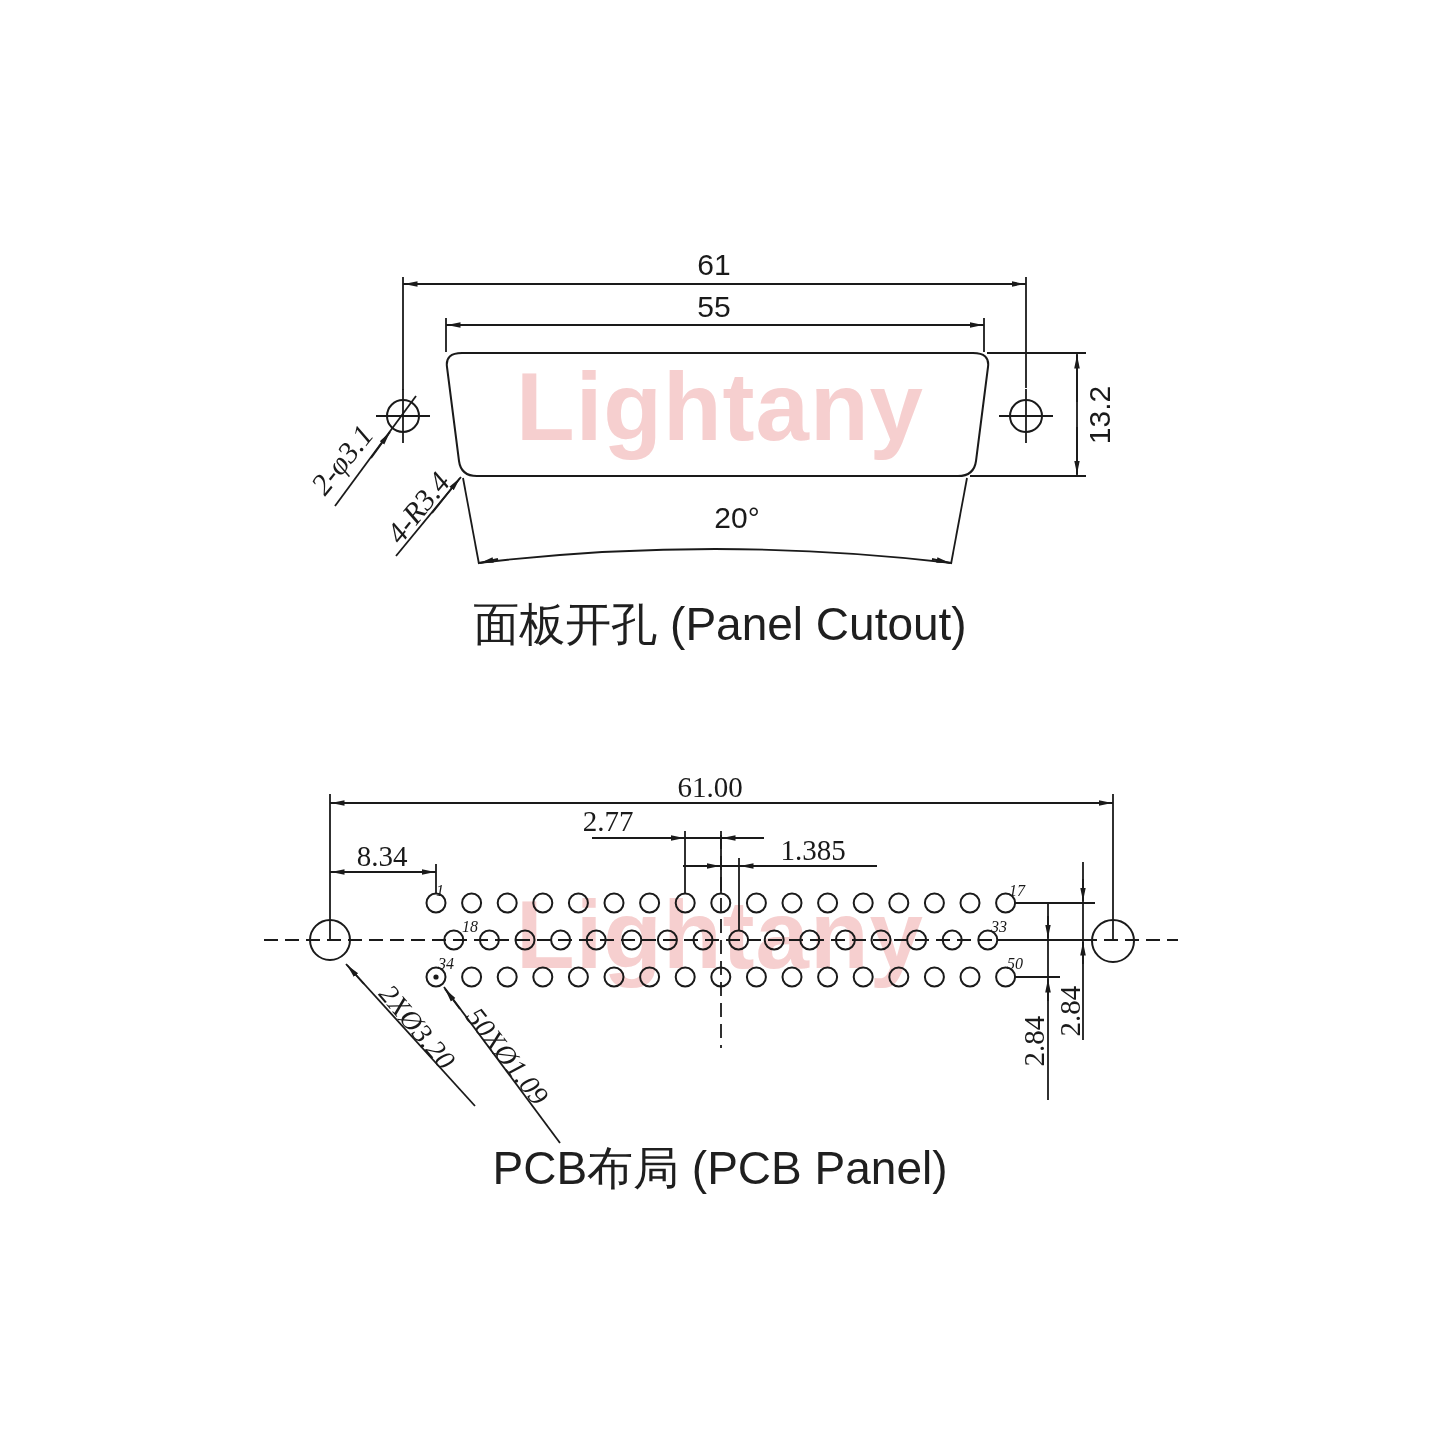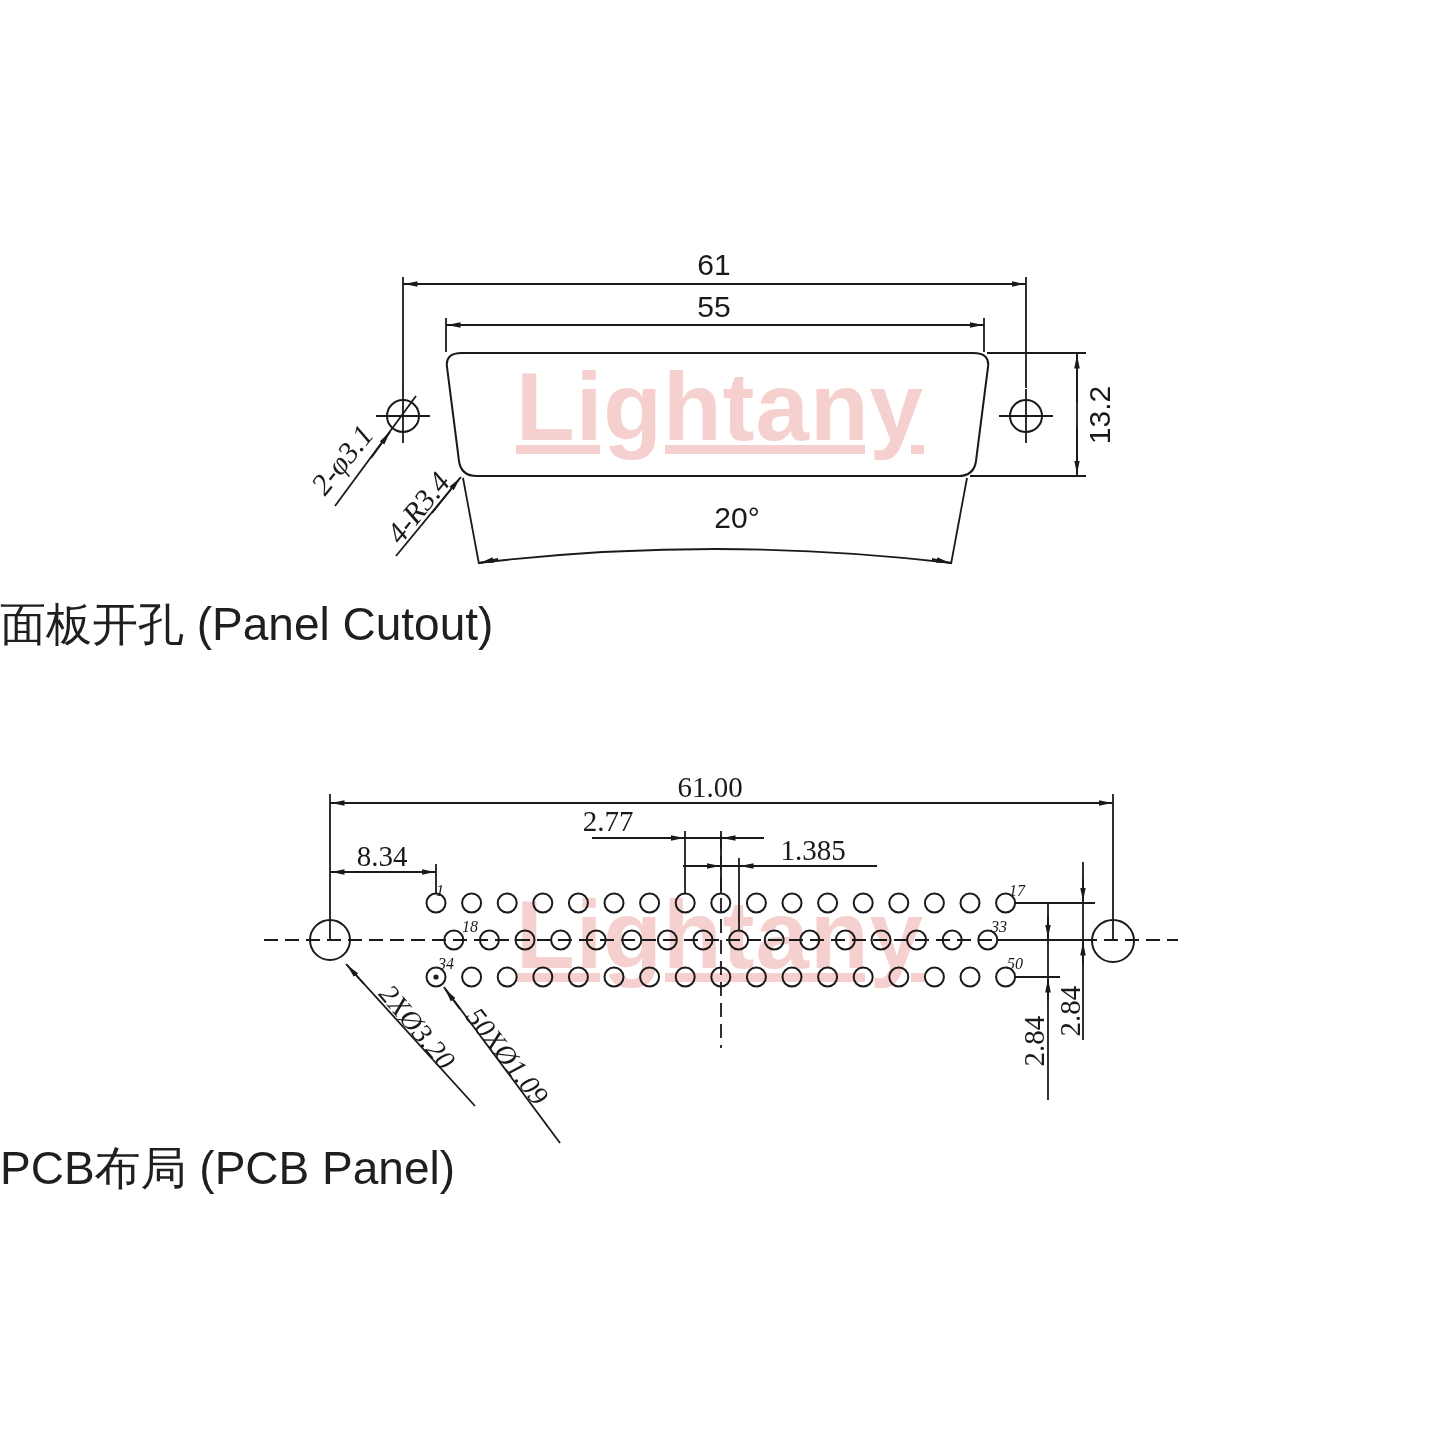--- a/index.html
+++ b/index.html
@@ -1,24 +1,24 @@
 <!DOCTYPE html>
 <html><head>
 <meta charset="utf-8">
 <style>
   html,body{margin:0;padding:0;}
   body{width:1440px;height:1440px;position:relative;background:#ffffff;overflow:hidden;
        font-family:"Liberation Sans",sans-serif;}
   .watermark{position:absolute;z-index:1;font-family:"Liberation Sans",sans-serif;
              font-weight:bold;font-size:96px;letter-spacing:1px;color:#f6cfcf;
-             width:100%;text-align:center;user-select:none;text-decoration:underline;}
+             width:100%;text-align:center;user-select:none;}
   #wm-top{top:352px;}
   #wm-bottom{top:880px;}
   svg.drawing{position:absolute;left:0;top:0;z-index:2;}
-  .title{position:absolute;z-index:3;width:100%;
+  .title{position:absolute;z-index:3;width:100%;text-align:center;
          font-size:46px;color:#1f1f1f;font-family:"Liberation Sans",sans-serif;}
   #title-panel{top:594px;}
   #title-pcb{top:1138px;}
   
   .ln{stroke:#1a1a1a;stroke-width:2;fill:none;}
   .thin{stroke:#1a1a1a;stroke-width:1.8;fill:none;}
   .dash{stroke:#1a1a1a;stroke-width:1.8;fill:none;stroke-dasharray:14 7;}
   .pin{stroke:#1a1a1a;stroke-width:2;fill:none;}
   .dimtxt{font-family:"Liberation Sans",sans-serif;font-size:30px;fill:#1a1a1a;}
   .dimtxt2{font-family:"Liberation Serif",serif;font-size:29px;fill:#1a1a1a;}

